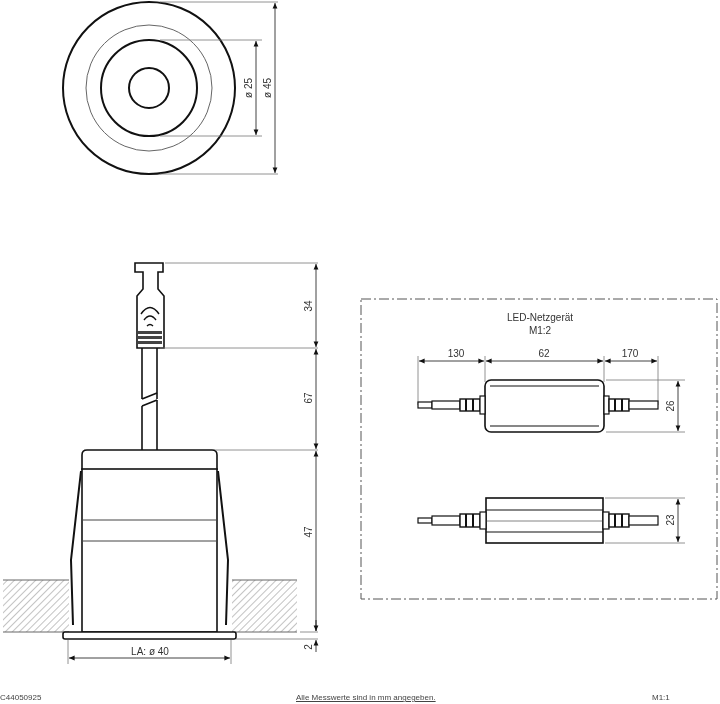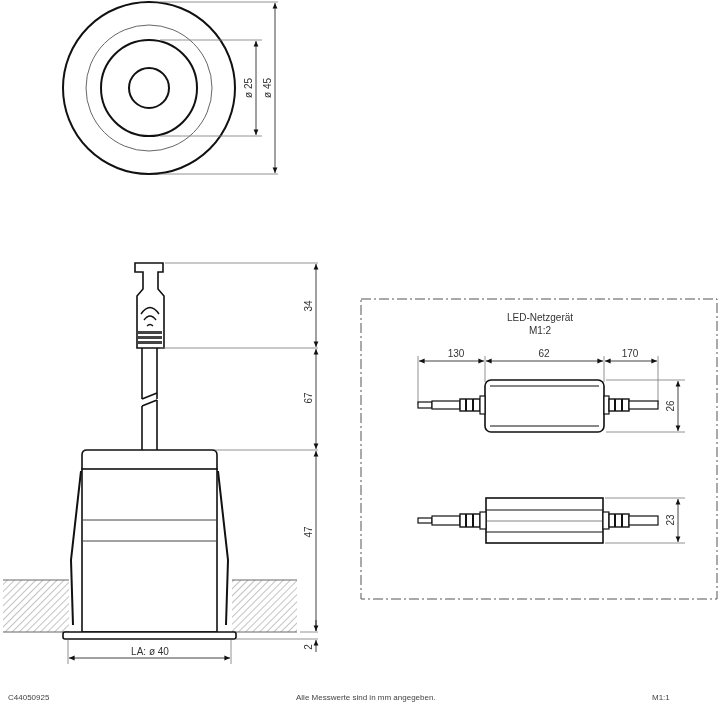--- a/index.html
+++ b/index.html
@@ -152,15 +152,15 @@
     <line x1="622" y1="514" x2="622" y2="527" stroke="#111" stroke-width="2"></line>
     <rect x="629" y="516" width="29" height="9" fill="#fff" stroke="#111" stroke-width="1.2"></rect>
 
     <line x1="605" y1="498" x2="685" y2="498" stroke="#777" stroke-width="0.8"></line>
     <line x1="605" y1="543" x2="685" y2="543" stroke="#777" stroke-width="0.8"></line>
     <line x1="678" y1="499" x2="678" y2="542" stroke="#111" stroke-width="0.8" marker-start="url(#arr)" marker-end="url(#arr)"></line>
     <text class="lbl" transform="translate(674,520) rotate(-90)" text-anchor="middle">23</text>
   </g>
 </svg>
 
-<div class="footer" style="left:8px;">C44050925</div>
-<div class="footer" style="left:296px;">Alle Messwerte sind in mm angegeben.</div>
+<div class="footer" style="left:0px;">C44050925</div>
+<div class="footer" style="left:296px;text-decoration:underline;">Alle Messwerte sind in mm angegeben.</div>
 <div class="footer" style="left:652px;">M1:1</div>
 
 </body></html>

